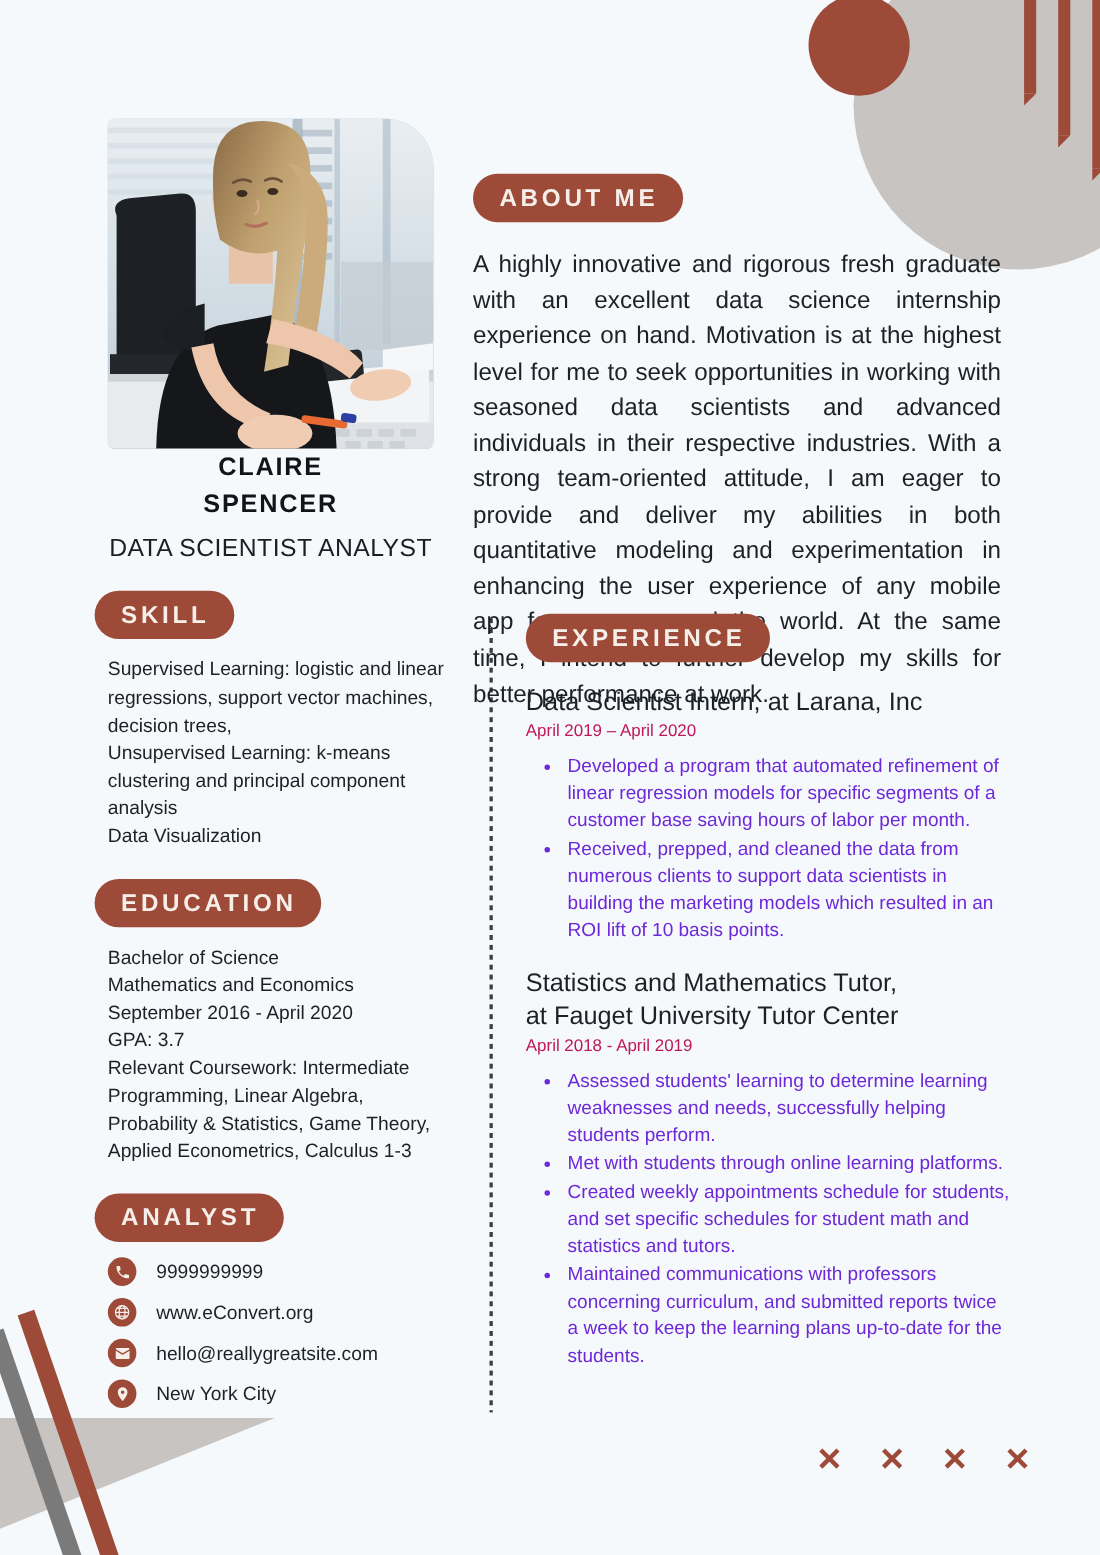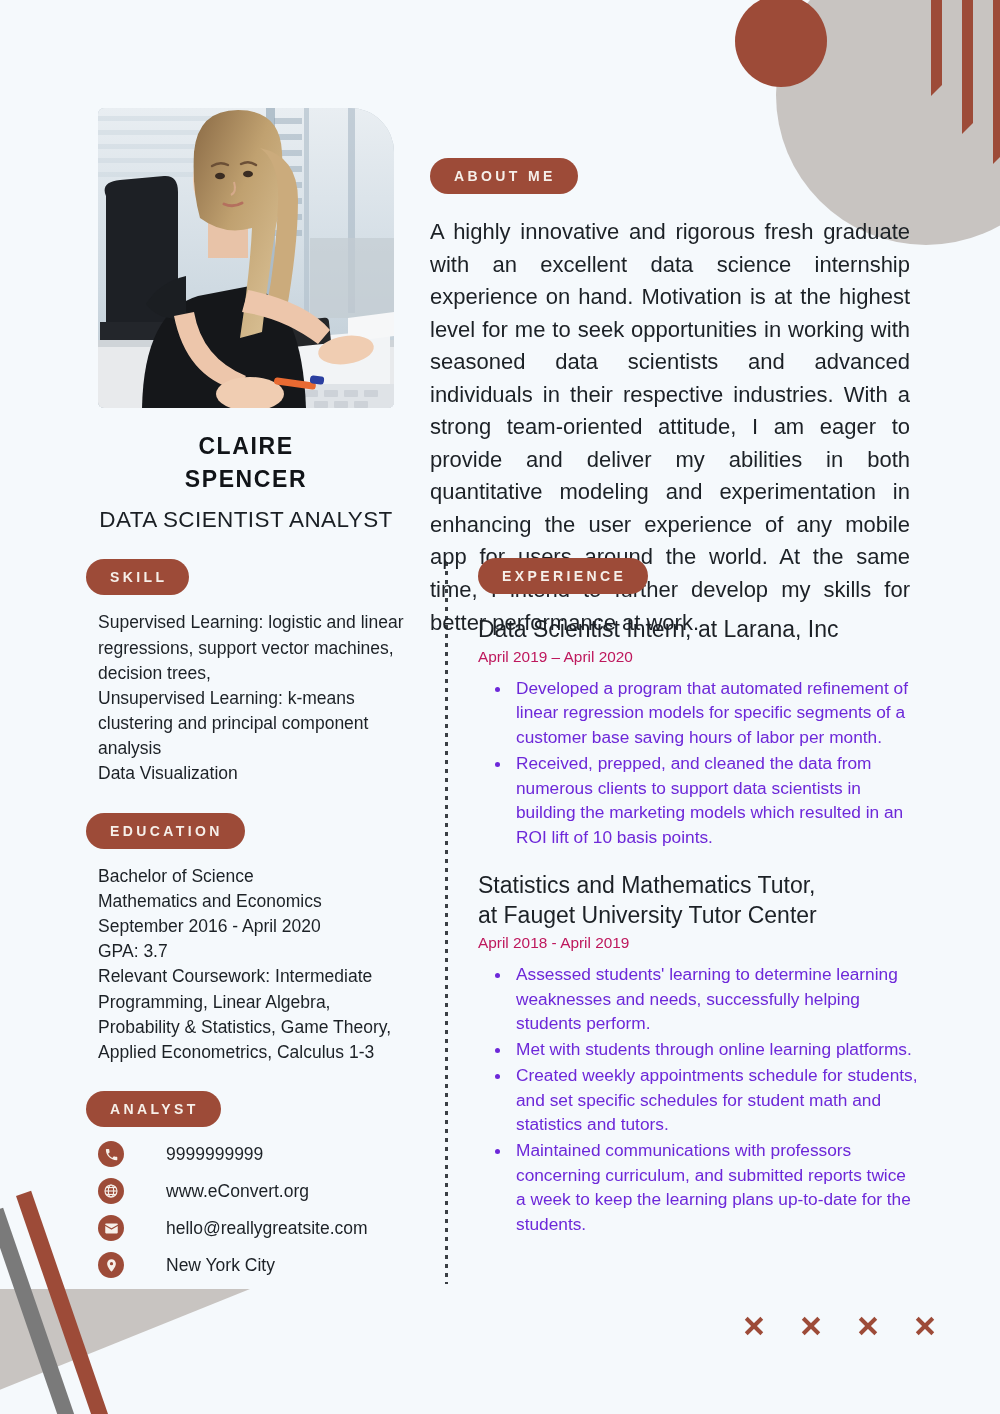--- a/index.html
+++ b/index.html
@@ -133,21 +133,20 @@
     height: 300px;
     border-radius: 6px 44px 6px 6px;
     overflow: hidden;
     position: relative;
     background: #b9c4cc;
     margin-left: 12px;
   }
   .photo svg { display: block; }
 
   .name-block {
-    margin-top: 22px;
     text-align: center;
     width: 320px;
   }
   .name-line {
     font-size: 23px;
     font-weight: bold;
     letter-spacing: 1.6px;
     color: #111418;
     line-height: 1.42;
   }
@@ -156,21 +155,21 @@
     font-size: 22.5px;
     letter-spacing: 0.4px;
     color: #1a1f24;
     text-align: center;
   }
 
   .pill {
     display: inline-block;
     background: #9d4b38;
     color: #f6efe9;
-    font-size: 14px;
+    font-size: 22px;
     font-weight: bold;
     letter-spacing: 3.4px;
     padding: 11px 22px 11px 24px;
     border-radius: 30px;
     line-height: 1;
   }
 
   .section { margin-top: 26px; }
   .section-body {
     margin-top: 15px;
@@ -183,21 +182,20 @@
 
   
   .contact-list {
     margin-top: 14px;
     padding-left: 12px;
   }
   .contact-row {
     display: flex;
     align-items: center;
     margin-bottom: 11px;
-    gap: 24px;
   }
   .cicon {
     width: 26px;
     height: 26px;
     border-radius: 50%;
     background: #9d4b38;
     display: flex;
     align-items: center;
     justify-content: center;
     flex: 0 0 26px;

